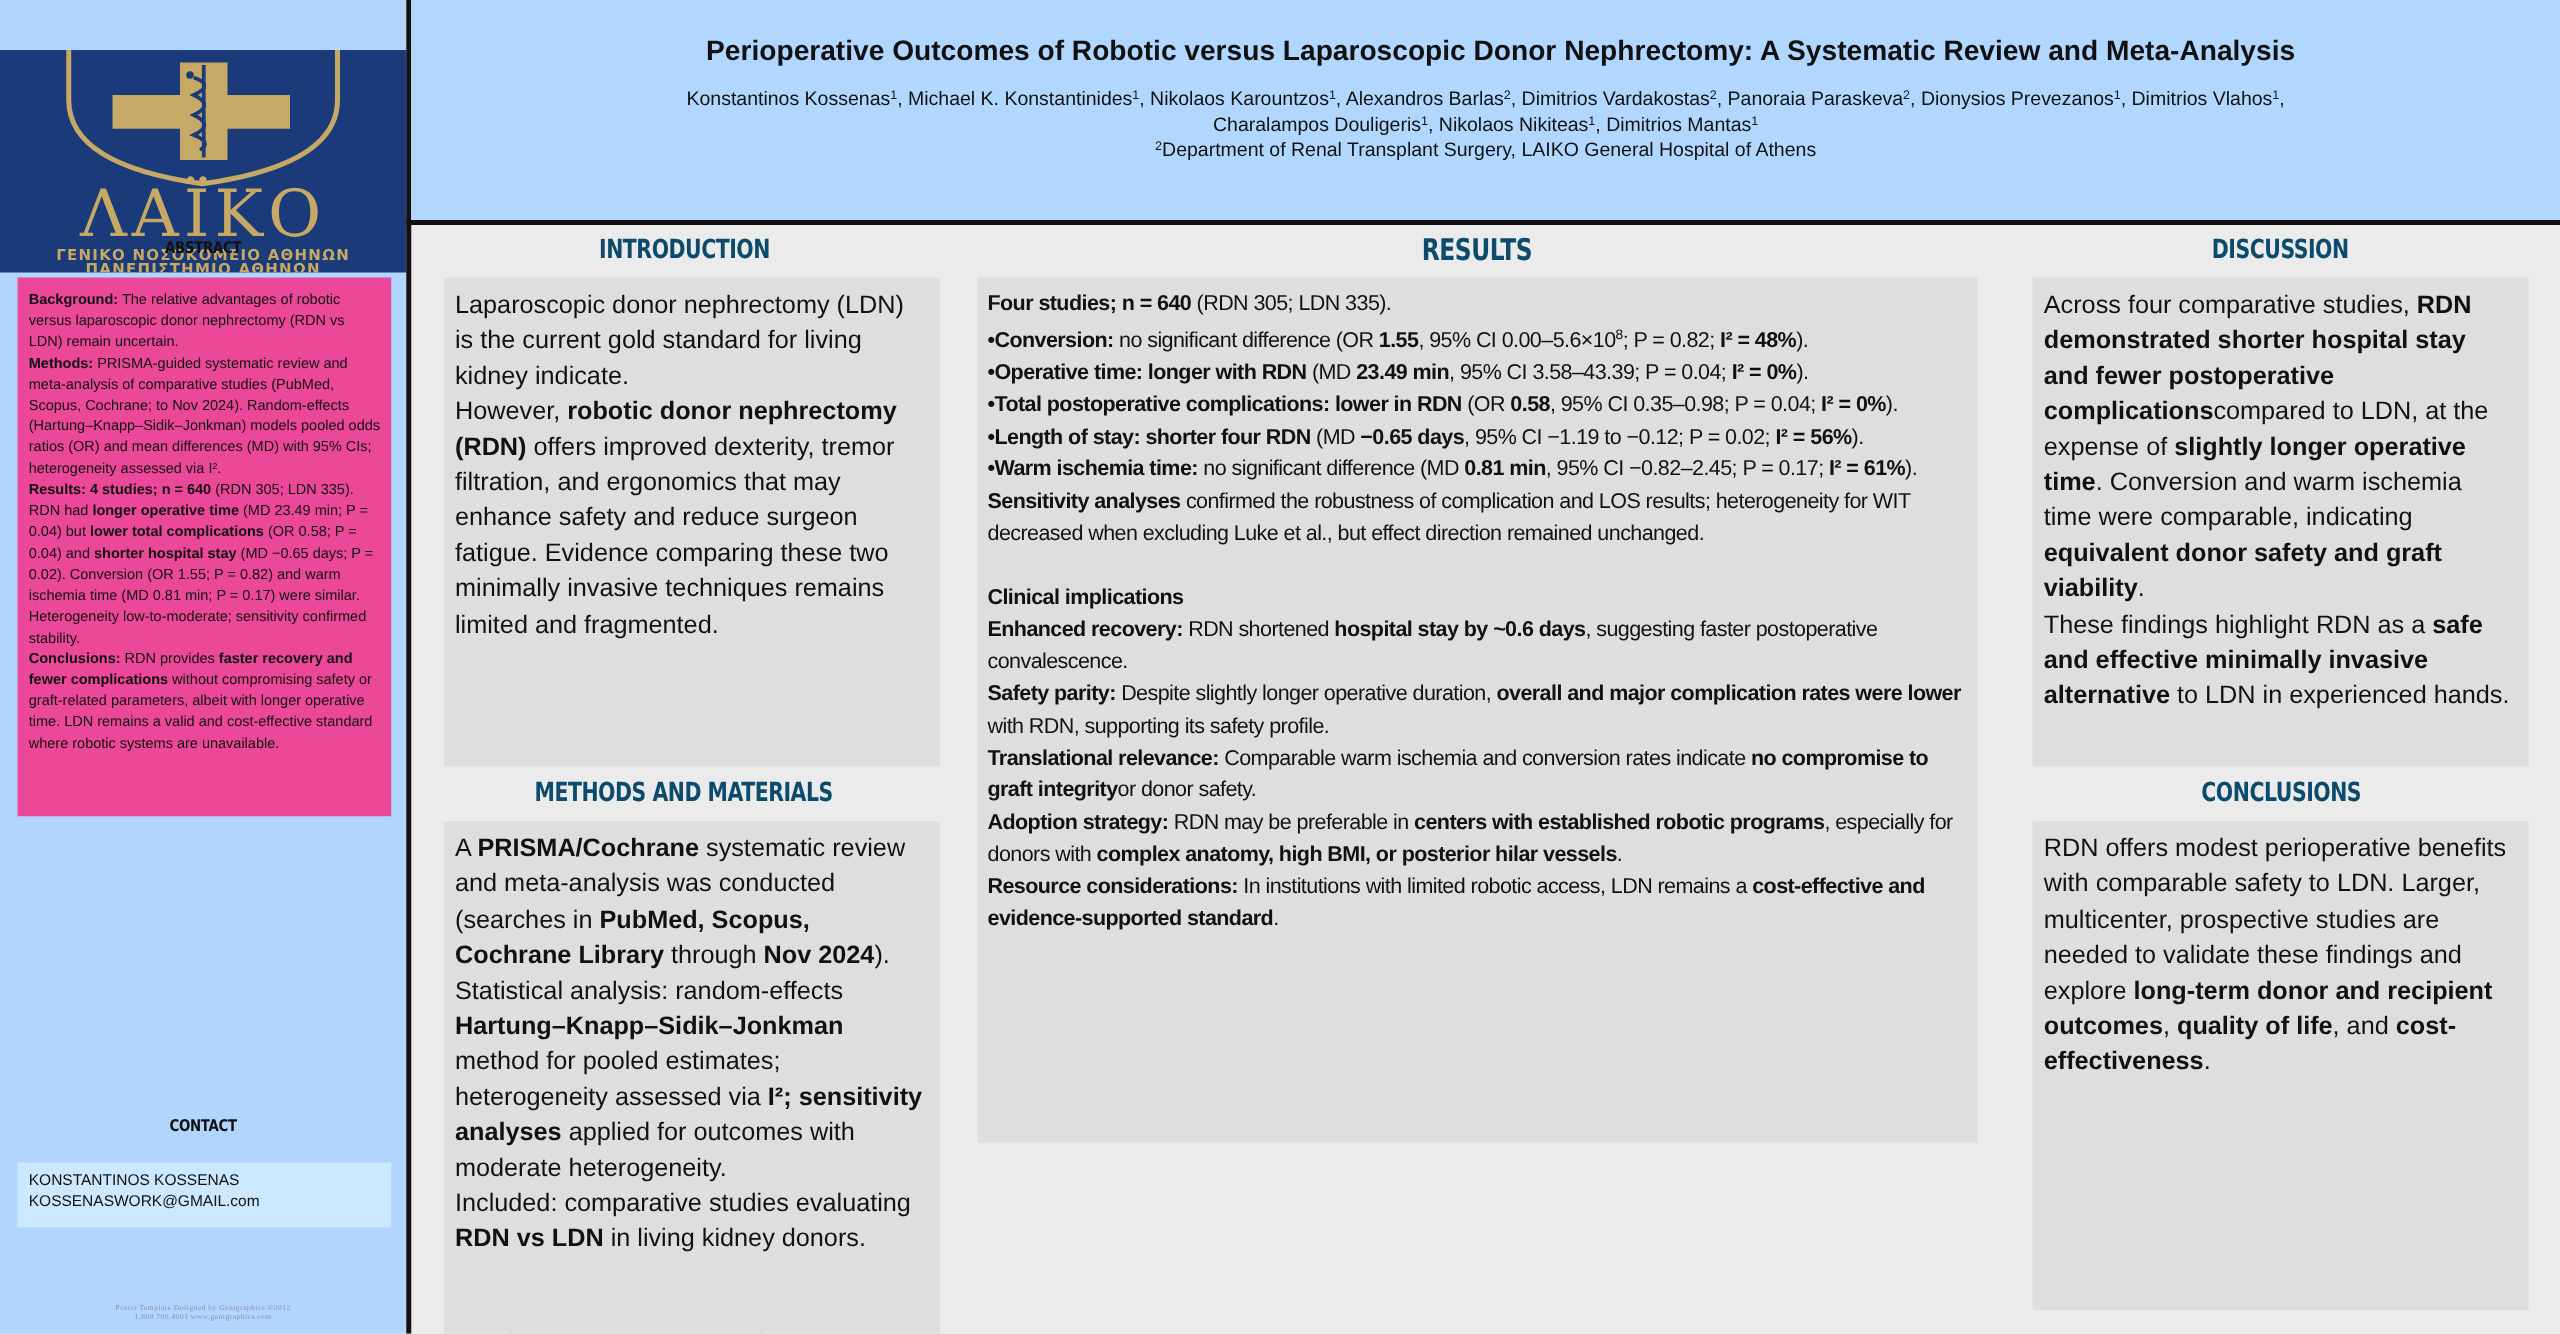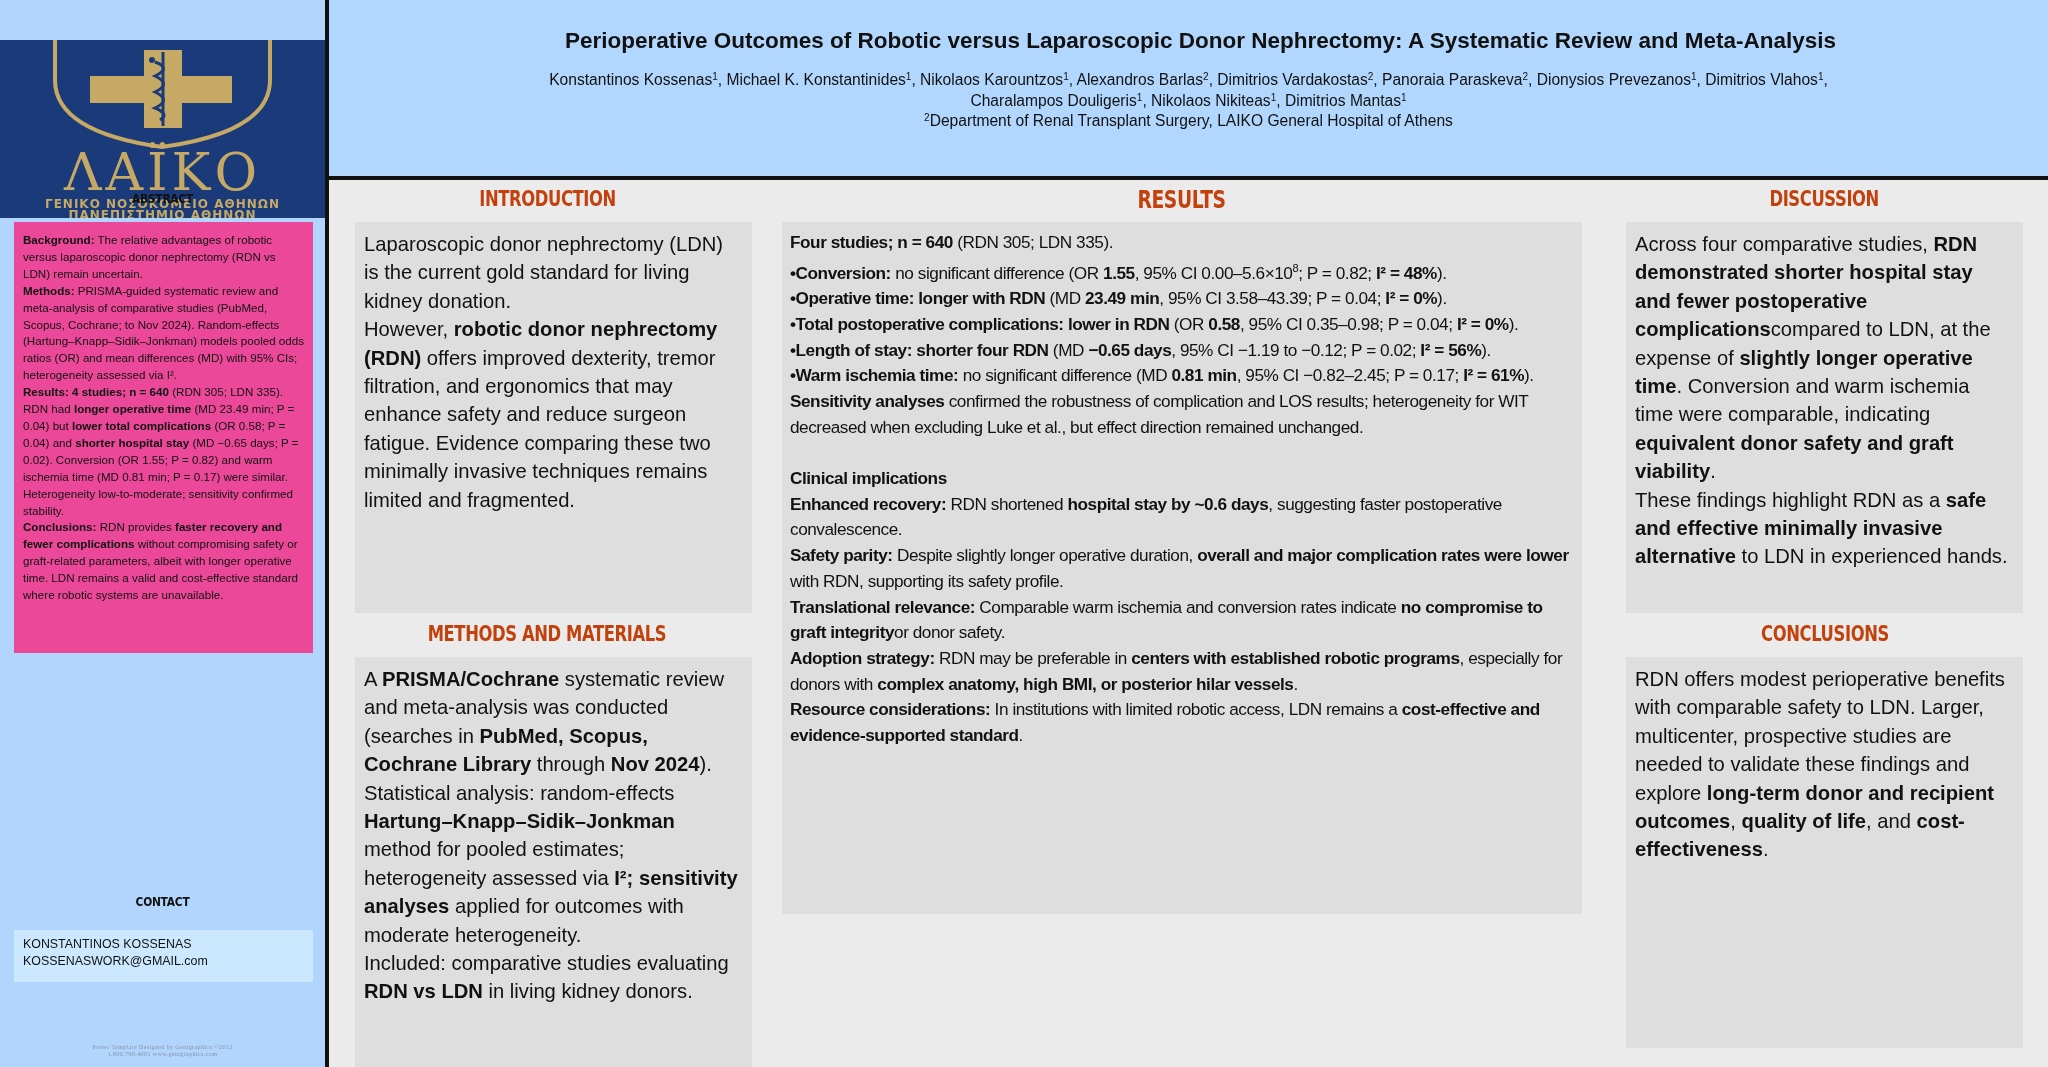--- a/index.html
+++ b/index.html
@@ -22,21 +22,21 @@
   .footer-credit { position: absolute; left: 0; top: 1044px; width: 325px; text-align: center; font-size: 6px; color: #8a8fa6; line-height: 7px; font-family: "Liberation Serif", serif; letter-spacing: 0.4px; }
 
   
   .header { position: absolute; left: 329px; top: 0; width: 1719px; height: 176px; background: #b2d7ff; }
   .header-rule { position: absolute; left: 325px; top: 176px; width: 1723px; height: 4px; background: #111; }
   .title { position: absolute; left: 0; top: 28px; width: 100%; text-align: center; font-size: 22.5px; font-weight: bold; color: #111; margin-left: 12px; }
   .authors { position: absolute; left: 0; top: 70px; width: 100%; text-align: center; font-size: 15.6px; line-height: 20.5px; color: #111; }
   .authors sup { font-size: 10px; vertical-align: 5px; line-height: 0; }
 
   
-  .col-heading { position: absolute; text-align: center; font-family: "DejaVu Sans", sans-serif; font-weight: bold; font-size: 21px; letter-spacing: -0.5px; color: #c2410c; }
+  .col-heading { position: absolute; text-align: center; font-family: "DejaVu Sans", sans-serif; font-weight: bold; font-size: 21px; letter-spacing: -0.5px; color: #0c4a6e; }
   .col-heading span { display: inline-block; transform: scaleX(0.78); }
   .panel { position: absolute; background: #dedede; font-family: "Liberation Sans", sans-serif; color: #111; }
   .panel.large { font-size: 20.2px; line-height: 28.4px; padding: 8px 10px 8px 9px; }
   .panel.results { font-size: 17.2px; line-height: 25.7px; padding: 8px 10px 8px 8px; letter-spacing: -0.45px; }
   b { font-weight: bold; }
   .para { display: block; }
   .blank { display: block; height: 25.7px; }
 </style>
 </head>
 <body>
@@ -94,21 +94,21 @@
       <span>Nikolaos Nikiteas</span><sup>1</sup>, 
       <span>Dimitrios Mantas</span><sup>1</sup>
     </div>
     <div><sup>2</sup><span>Department of Renal Transplant Surgery, LAIKO General Hospital of Athens</span></div>
   </div>
 </div>
 <div class="header-rule"></div>
 
 <div class="col-heading" style="left:355px; top:187px; width:386px;"><span>INTRODUCTION</span></div>
 <div class="panel large" style="left:355px; top:222px; width:397px; height:391px;">
-  <span class="para">Laparoscopic donor nephrectomy (LDN) is the current gold standard for living kidney donation.</span>
+  <span class="para">Laparoscopic donor nephrectomy (LDN) is the current gold standard for living kidney indicate.</span>
   <span class="para"><span>However, </span><b>robotic donor nephrectomy (RDN)</b><span> offers improved dexterity, tremor filtration, and ergonomics that may enhance safety and reduce surgeon fatigue. Evidence comparing these two minimally invasive techniques remains limited and fragmented.</span></span>
 </div>
 
 <div class="col-heading" style="left:348px; top:622px; width:397px;"><span>METHODS AND MATERIALS</span></div>
 <div class="panel large" style="left:355px; top:657px; width:397px; height:410px;">
   <span class="para"><span>A </span><b>PRISMA/Cochrane</b><span> systematic review and meta-analysis was conducted (searches in </span><b>PubMed, Scopus, Cochrane Library</b><span> through </span><b>Nov 2024</b><span>).</span></span>
   <span class="para"><span>Statistical analysis: random-effects </span><b>Hartung–Knapp–Sidik–Jonkman</b><span> method for pooled estimates; heterogeneity assessed via </span><b>I²; sensitivity analyses</b><span> applied for outcomes with moderate heterogeneity.</span></span>
   <span class="para"><span>Included: comparative studies evaluating </span><b>RDN vs LDN</b><span> in living kidney donors.</span></span>
 </div>
 

